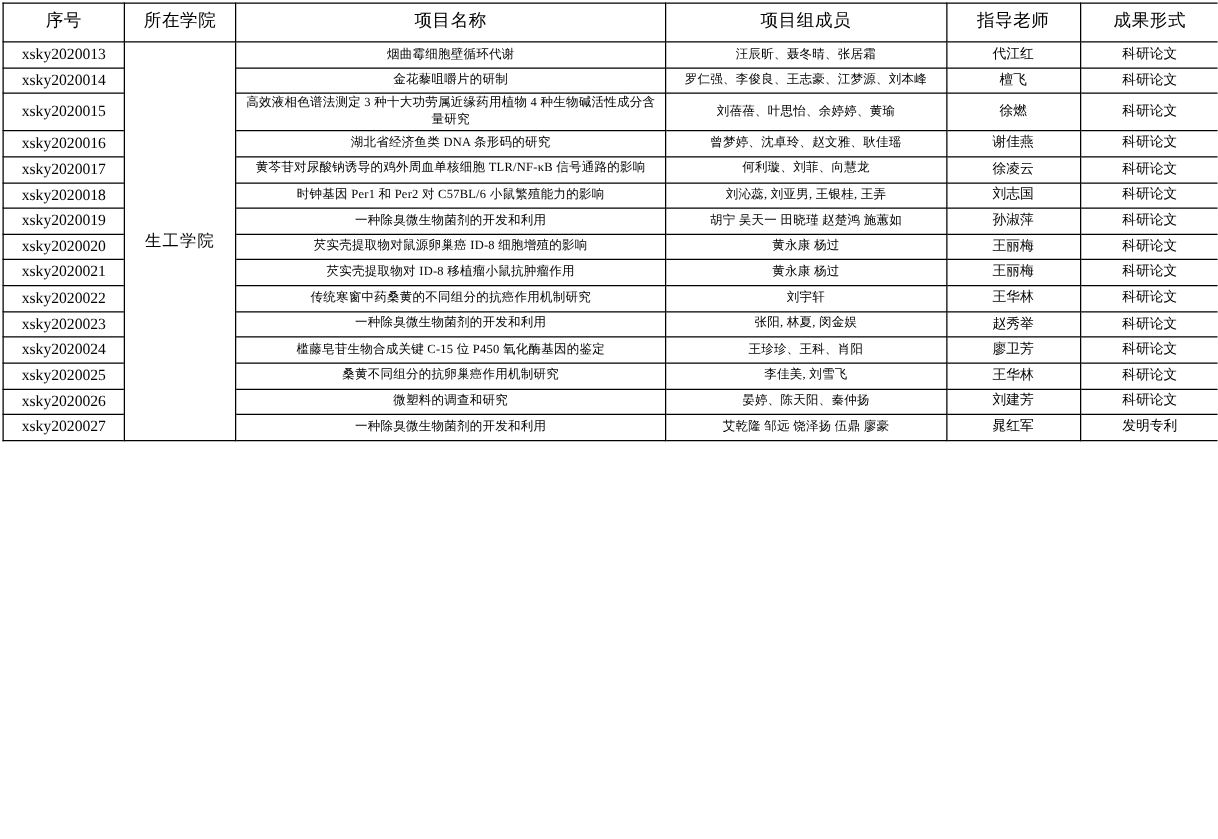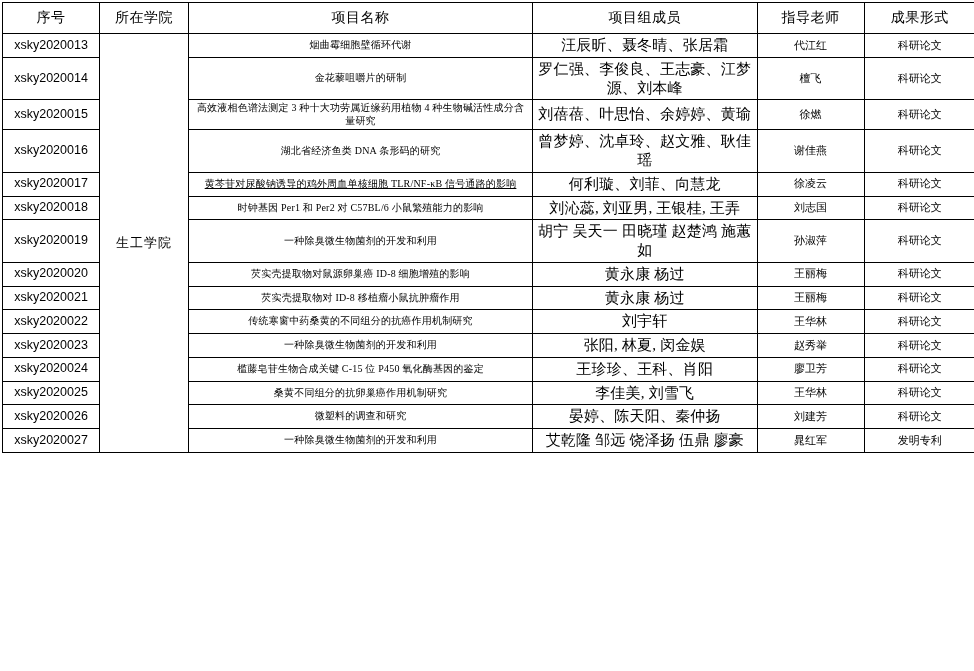--- a/index.html
+++ b/index.html
@@ -36,44 +36,43 @@
   }
   thead td {
     font-size: 14px;
     height: 26px;
     letter-spacing: 0.5px;
   }
   tbody td {
     font-size: 12.5px;
   }
   td.col-id {
-    font-family: Liberation Sans, sans-serif;
+    font-family: Liberation Serif, serif;
     font-size: 12.5px;
     letter-spacing: 0px;
   }
   td.col-college {
     font-size: 13px;
     letter-spacing: 1px;
   }
   td.col-title {
     font-size: 10px;
     letter-spacing: 0.2px;
   }
   td.col-members {
-    font-size: 15px;
+    font-size: 10px;
     letter-spacing: 0.2px;
   }
   td.col-teacher {
     font-size: 11px;
   }
   td.col-result {
     font-size: 11px;
   }
   .u-line {
-    text-decoration: underline;
   }
 </style>
 </head>
 <body>
 
 <div id="sheet">
   <table class="grid">
     <colgroup>
       <col style="width:96px">
       <col style="width:88px">

